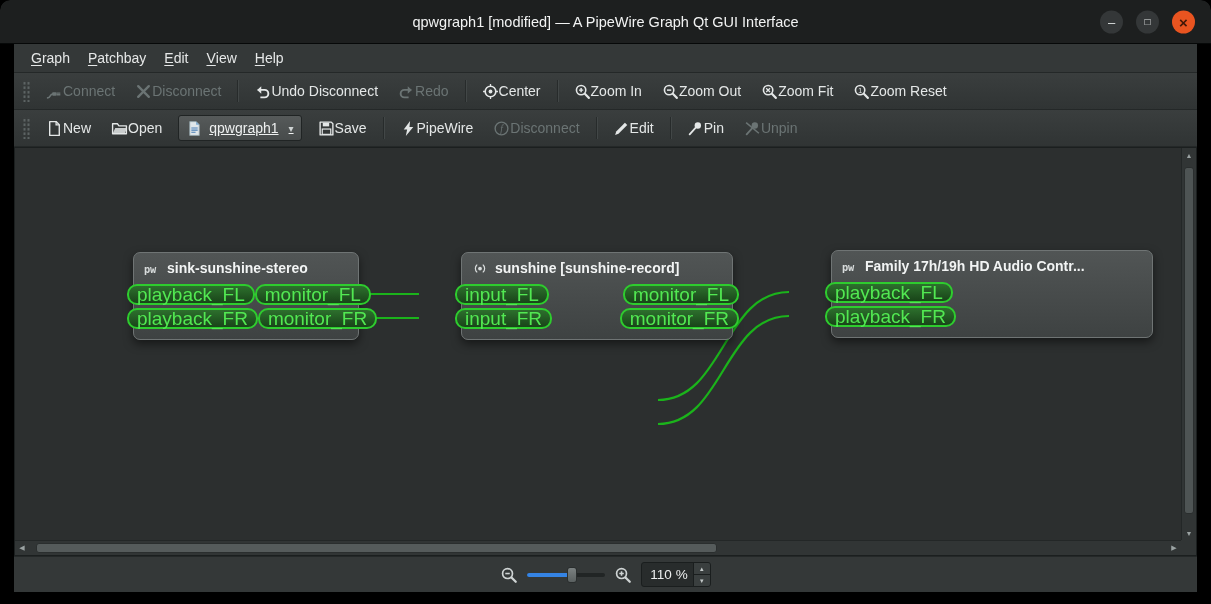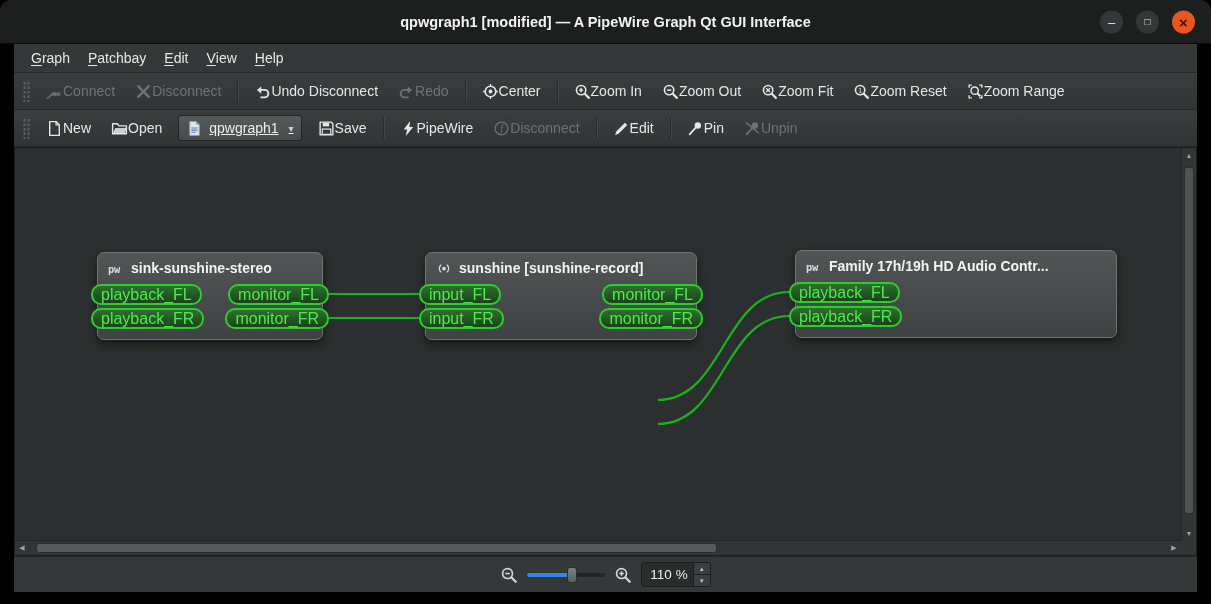--- a/index.html
+++ b/index.html
@@ -11,21 +11,21 @@
   }
   .window { position: relative; width: 1211px; height: 604px; background: #000; border-radius: 10px; overflow: hidden; }
 
   
   .titlebar {
     position: absolute; left: 0; top: 0; width: 100%; height: 44px;
     background: #1d1f1f; border-bottom: 1px solid #060808;
     display: flex; align-items: center; justify-content: center;
     border-radius: 10px 10px 0 0;
   }
-  .title { font-size: 14.5px; font-weight: bold; color: #f2f3f3; text-align: center; }
+  .title { font-size: 14.5px; font-weight: normal; color: #f2f3f3; text-align: center; }
   .winbtns { position: absolute; right: 16px; top: 50%; transform: translateY(-50%); display: flex; gap: 13px; }
   .winbtn {
     width: 23px; height: 23px; border-radius: 50%;
     background: #343738; color: #dfe2e2;
     display: flex; align-items: center; justify-content: center;
     font-size: 13px; line-height: 1;
   }
   .winbtn.max { font-size: 10px; }
   .winbtn.close { background: var(--close, #E95420); color: #401708; font-size: 15px; font-weight: bold; }
 
@@ -71,30 +71,31 @@
   }
   .canvas { position: relative; overflow: hidden; grid-column: 1; grid-row: 1; background: #2c2f2f; }
   #links { position: absolute; left: 0; top: 0; pointer-events: none; }
   path.link { fill: none; stroke: var(--link, #1bb31b); stroke-width: 2.2px; }
 
   .node {
     position: absolute;
     background: linear-gradient(#515555, #3e4242);
     border: 1px solid #6f7474; border-radius: 7px;
     box-shadow: 0 4px 10px rgba(0,0,0,.5);
+    margin-left: 36px;
   }
   .node-header { display: flex; align-items: center; gap: 6px; padding: 7px 10px 3px 9px; color: #f2f4f4; font-weight: bold; font-size: 14px; white-space: nowrap; overflow: hidden; }
   .node-icon { width: 18px; height: 15px; }
   .node-body { padding: 3px 0 9px; }
   .port-row { display: flex; align-items: center; height: 24px; }
   .port {
     height: 21px; line-height: 18px; padding: 0 8px;
     border: 2px solid var(--port-border, #2ecc2e); border-radius: 10px;
     background: linear-gradient(#2d702d, #194419);
-    color: var(--port-text, #52e852); font-size: 16px; white-space: nowrap;
+    color: var(--port-text, #52e852); font-size: 19px; white-space: nowrap;
   }
   .port.in { margin-left: -7px; }
   .port.out { margin-left: auto; margin-right: -7px; }
 
   
   .vscroll { grid-column: 2; grid-row: 1; background: #313535; border-left: 1px solid #232727; display: flex; flex-direction: column; }
   .hscroll { grid-column: 1; grid-row: 2; background: #313535; border-top: 1px solid #232727; display: flex; }
   .corner { grid-column: 2; grid-row: 2; background: #313535; }
   .sbtn { flex: 0 0 auto; display: flex; align-items: center; justify-content: center; font-size: 7px; color: #9aa2a2; }
   .sbtn.v { height: 14px; width: 100%; }
@@ -236,30 +237,20 @@
         </div>
         <div class="tb-btn">
           <span class="icon">
             <svg viewBox="0 0 16 16">
               <circle cx="6.7" cy="6.7" r="4.4" stroke="currentColor" stroke-width="1.5" fill="none"></circle>
               <line x1="10.2" y1="10.2" x2="14" y2="14" stroke="currentColor" stroke-width="2" stroke-linecap="round"></line>
               <text x="6.7" y="9.2" font-size="6.5" text-anchor="middle" fill="currentColor" font-family="Liberation Sans, sans-serif">1</text>
             </svg>
           </span>
           <span>Zoom Reset</span>
-        </div>
-        <div class="tb-btn">
-          <span class="icon">
-            <svg viewBox="0 0 16 16">
-              <path d="M2 4.5 V2 h2.5 M14 4.5 V2 h-2.5 M2 11.5 V14 h2.5 M14 11.5 V14 h-2.5" stroke="currentColor" stroke-width="1.3" fill="none"></path>
-              <circle cx="7.2" cy="7.2" r="3.4" stroke="currentColor" stroke-width="1.4" fill="none"></circle>
-              <line x1="9.9" y1="9.9" x2="12.5" y2="12.5" stroke="currentColor" stroke-width="1.8"></line>
-            </svg>
-          </span>
-          <span>Zoom Range</span>
         </div>
       </div>
     <div class="toolbar">
         <div class="tb-handle"></div>
         <div class="tb-btn">
           <span class="icon">
             <svg viewBox="0 0 16 16">
               <path d="M3.5 1.5 h6 l3 3 v10 h-9 z" stroke="currentColor" stroke-width="1.3" fill="none" stroke-linejoin="round"></path>
               <path d="M9.5 1.5 v3 h3" stroke="currentColor" stroke-width="1.2" fill="none"></path>
             </svg>

